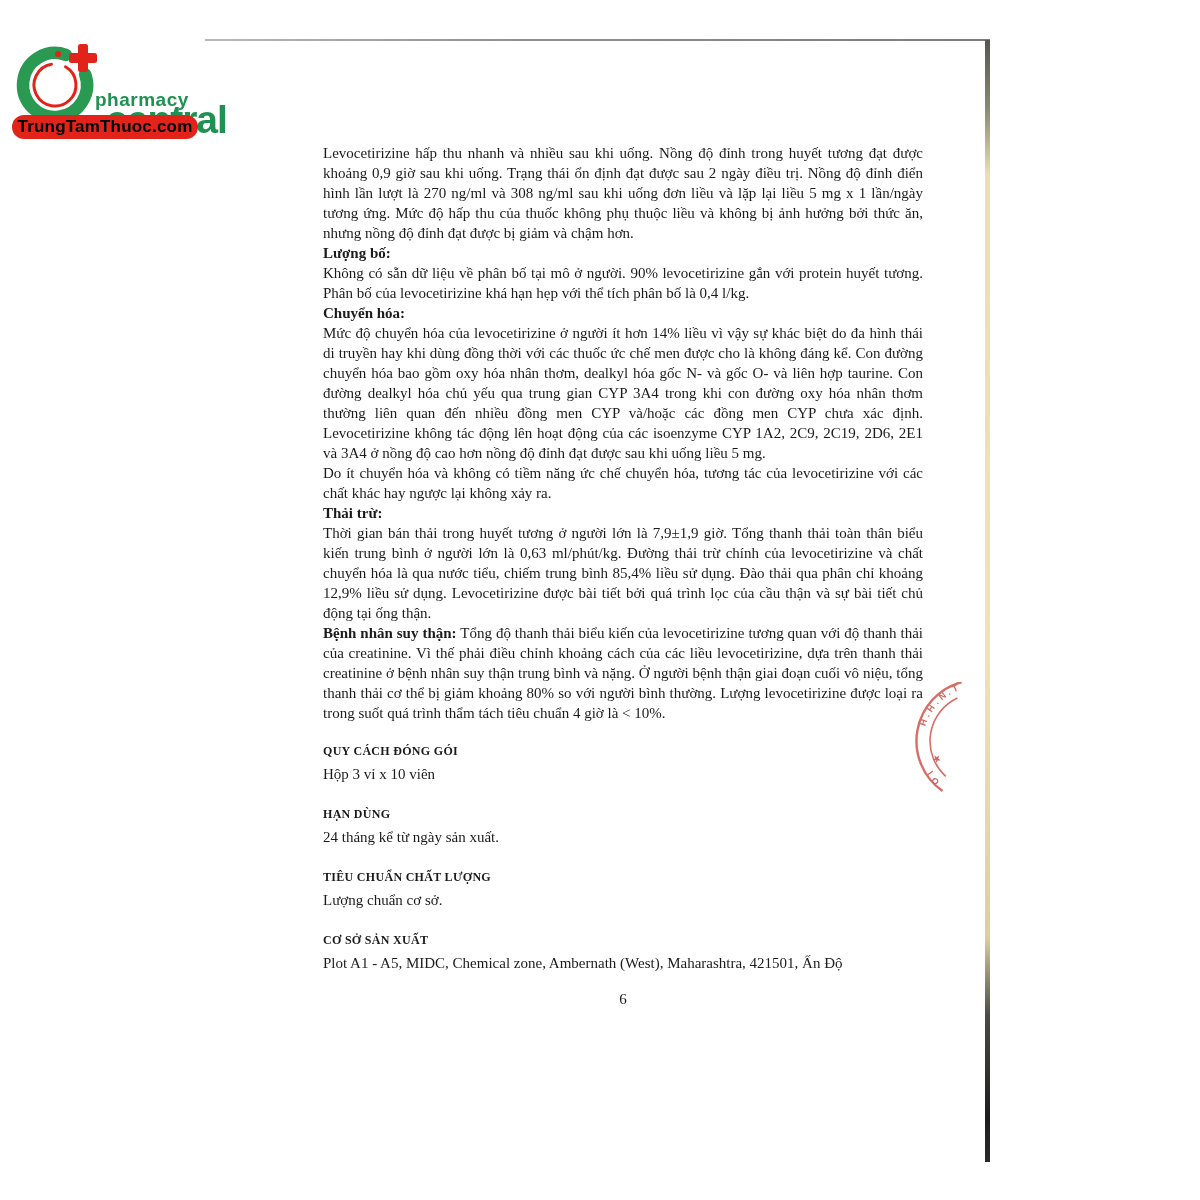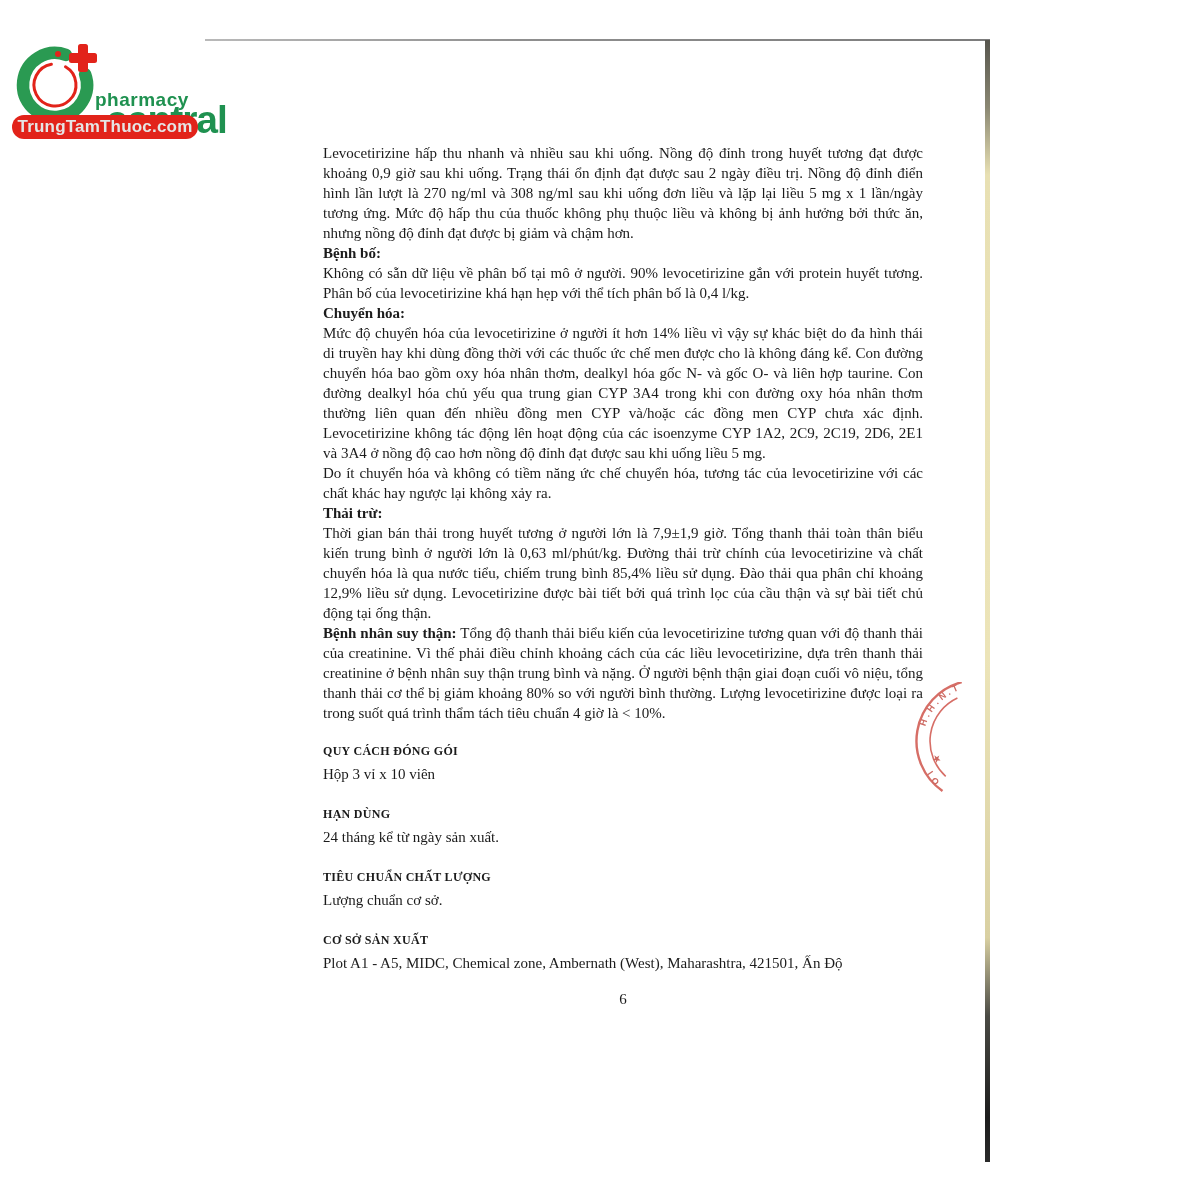--- a/index.html
+++ b/index.html
@@ -26,21 +26,21 @@
     font-family:"Liberation Sans",sans-serif;font-weight:bold;
     font-size:39px;letter-spacing:-1px;color:#1f9150;line-height:1;margin-top:48px;
   }
   .logo-sub{
     position:absolute;left:85px;top:56px;
     font-family:"Liberation Sans",sans-serif;font-weight:bold;
     font-size:19px;color:#1f9150;letter-spacing:0.5px;line-height:1;
   }
   .logo-badge{
     position:absolute;left:2px;top:81px;width:186px;height:24px;
-    background:#e2231a;border-radius:13px;color:#e5e5e5;
+    background:#e2231a;border-radius:13px;color:#000000;
     font-family:"Liberation Sans",sans-serif;font-weight:bold;
     font-size:17px;line-height:24px;text-align:center;letter-spacing:0.2px;
   }
   
   .doc{
     position:absolute;left:323px;top:143px;width:600px;
     font-size:15px;line-height:20px;color:#1b1b1b;text-align:justify;
   }
   .doc p{margin:0;}
   .rh{font-weight:bold;}            
@@ -87,21 +87,21 @@
   <text transform="translate(19.4,34.5) rotate(-63)" text-anchor="middle">.</text>
   <text transform="translate(16.4,41.4) rotate(-71)" text-anchor="middle">H</text>
   <text transform="translate(29.5,76) rotate(-105)" text-anchor="middle" font-size="12">★</text>
   <text transform="translate(22.7,89.2) rotate(-124)" text-anchor="middle">I</text>
   <text transform="translate(27.4,97.1) rotate(-132)" text-anchor="middle">O</text>
 </svg>
 
 <div class="doc">
   <p>Levocetirizine hấp thu nhanh và nhiều sau khi uống. Nồng độ đỉnh trong huyết tương đạt được khoảng 0,9 giờ sau khi uống. Trạng thái ổn định đạt được sau 2 ngày điều trị. Nồng độ đỉnh điển hình lần lượt là 270 ng/ml và 308 ng/ml sau khi uống đơn liều và lặp lại liều 5 mg x 1 lần/ngày tương ứng. Mức độ hấp thu của thuốc không phụ thuộc liều và không bị ảnh hưởng bởi thức ăn, nhưng nồng độ đỉnh đạt được bị giảm và chậm hơn.</p>
 
-  <p class="rh">Bệnh bố:</p>
+  <p class="rh">Lượng bố:</p>
   <p>Không có sẵn dữ liệu về phân bố tại mô ở người. 90% levocetirizine gắn với protein huyết tương. Phân bố của levocetirizine khá hạn hẹp với thể tích phân bố là 0,4 l/kg.</p>
 
   <p class="rh">Chuyển hóa:</p>
   <p>Mức độ chuyển hóa của levocetirizine ở người ít hơn 14% liều vì vậy sự khác biệt do đa hình thái di truyền hay khi dùng đồng thời với các thuốc ức chế men được cho là không đáng kể. Con đường chuyển hóa bao gồm oxy hóa nhân thơm, dealkyl hóa gốc N- và gốc O- và liên hợp taurine. Con đường dealkyl hóa chủ yếu qua trung gian CYP 3A4 trong khi con đường oxy hóa nhân thơm thường liên quan đến nhiều đồng men CYP và/hoặc các đồng men CYP chưa xác định. Levocetirizine không tác động lên hoạt động của các isoenzyme CYP 1A2, 2C9, 2C19, 2D6, 2E1 và 3A4 ở nồng độ cao hơn nồng độ đỉnh đạt được sau khi uống liều 5 mg.</p>
   <p>Do ít chuyển hóa và không có tiềm năng ức chế chuyển hóa, tương tác của levocetirizine với các chất khác hay ngược lại không xảy ra.</p>
 
   <p class="rh">Thải trừ:</p>
   <p>Thời gian bán thải trong huyết tương ở người lớn là 7,9±1,9 giờ. Tổng thanh thải toàn thân biểu kiến trung bình ở người lớn là 0,63 ml/phút/kg. Đường thải trừ chính của levocetirizine và chất chuyển hóa là qua nước tiểu, chiếm trung bình 85,4% liều sử dụng. Đào thải qua phân chỉ khoảng 12,9% liều sử dụng. Levocetirizine được bài tiết bởi quá trình lọc của cầu thận và sự bài tiết chủ động tại ống thận.</p>
 
   <p><b>Bệnh nhân suy thận:</b><span> Tổng độ thanh thải biểu kiến của levocetirizine tương quan với độ thanh thải của creatinine. Vì thế phải điều chỉnh khoảng cách của các liều levocetirizine, dựa trên thanh thải creatinine ở bệnh nhân suy thận trung bình và nặng. Ở người bệnh thận giai đoạn cuối vô niệu, tổng thanh thải cơ thể bị giảm khoảng 80% so với người bình thường. Lượng levocetirizine được loại ra trong suốt quá trình thẩm tách tiêu chuẩn 4 giờ là &lt; 10%.</span></p>

